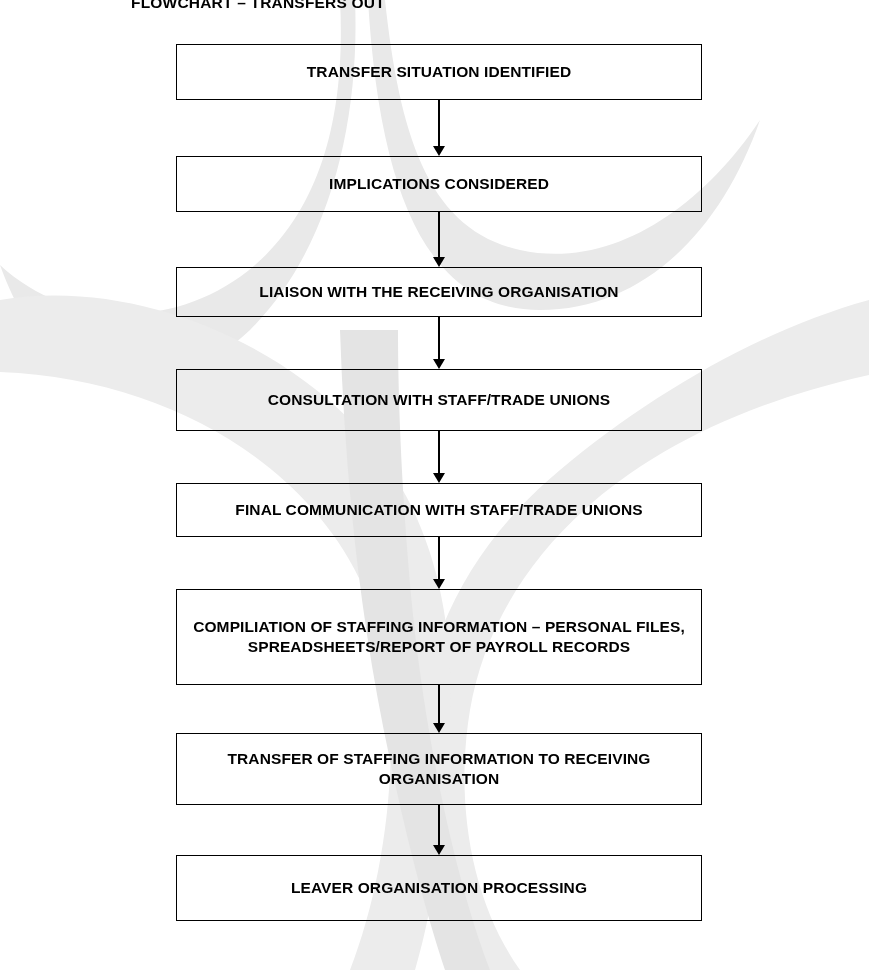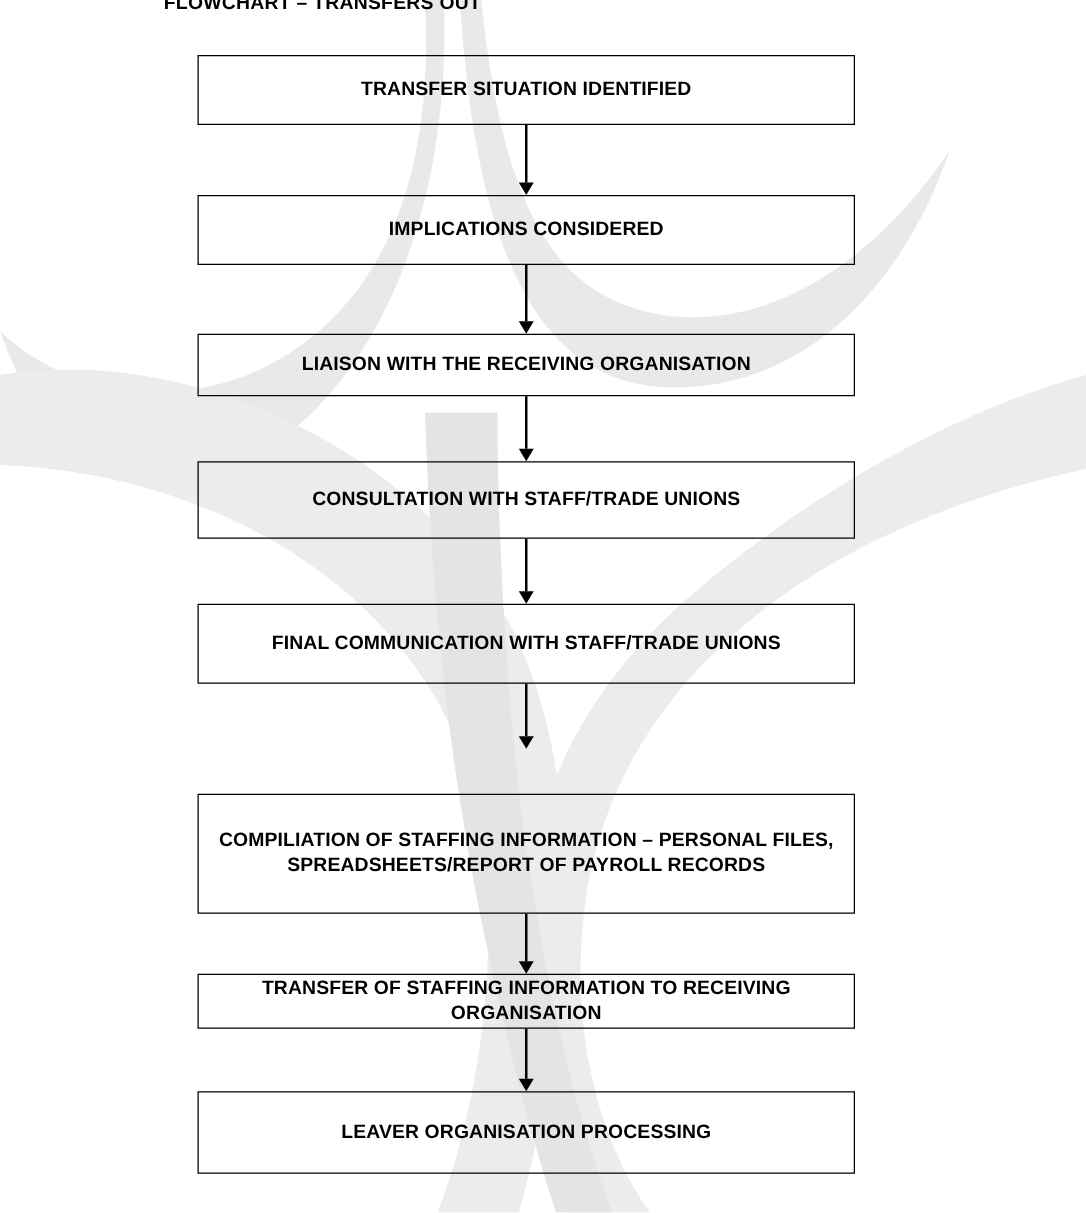--- a/index.html
+++ b/index.html
@@ -39,21 +39,21 @@
     left: 131px;
     top: -6px;
     font-size: 15.5px;
     font-weight: bold;
     letter-spacing: 0.2px;
     white-space: nowrap;
   }
 
   #flow-container {
     position: absolute;
-    left: 158px;
+    left: 176px;
     top: 44px;
     width: 526px;
   }
 
   .flow-step {
     box-sizing: border-box;
     width: 526px;
     border: 1.5px solid #000000;
     background: transparent;
     display: flex;
@@ -139,39 +139,39 @@
       </div>
       <div class="flow-step" style="height: 62px;">
         <span>CONSULTATION WITH STAFF/TRADE UNIONS</span>
       </div>
       <div class="connector" style="height: 52px;">
         <div class="arrow-wrap" style="height: 52px;">
           <div class="line" style="height: 42px;"></div>
           <div class="head" style="top: 42px;"></div>
         </div>
       </div>
-      <div class="flow-step" style="height: 64px;">
+      <div class="flow-step" style="height: 54px;">
         <span>FINAL COMMUNICATION WITH STAFF/TRADE UNIONS</span>
       </div>
       <div class="connector" style="height: 52px;">
         <div class="arrow-wrap" style="height: 52px;">
           <div class="line" style="height: 42px;"></div>
           <div class="head" style="top: 42px;"></div>
         </div>
       </div>
-      <div class="flow-step" style="height: 96px; margin-top: 36px;">
+      <div class="flow-step" style="height: 96px;">
         <span>COMPILIATION OF STAFFING INFORMATION – PERSONAL FILES, SPREADSHEETS/REPORT OF PAYROLL RECORDS</span>
       </div>
       <div class="connector" style="height: 48px;">
         <div class="arrow-wrap" style="height: 48px;">
           <div class="line" style="height: 38px;"></div>
           <div class="head" style="top: 38px;"></div>
         </div>
       </div>
-      <div class="flow-step" style="height: 44px;">
+      <div class="flow-step" style="height: 72px;">
         <span>TRANSFER OF STAFFING INFORMATION TO RECEIVING ORGANISATION</span>
       </div>
       <div class="connector" style="height: 50px;">
         <div class="arrow-wrap" style="height: 50px;">
           <div class="line" style="height: 40px;"></div>
           <div class="head" style="top: 40px;"></div>
         </div>
       </div>
       <div class="flow-step" style="height: 66px;">
         <span>LEAVER ORGANISATION PROCESSING</span>

